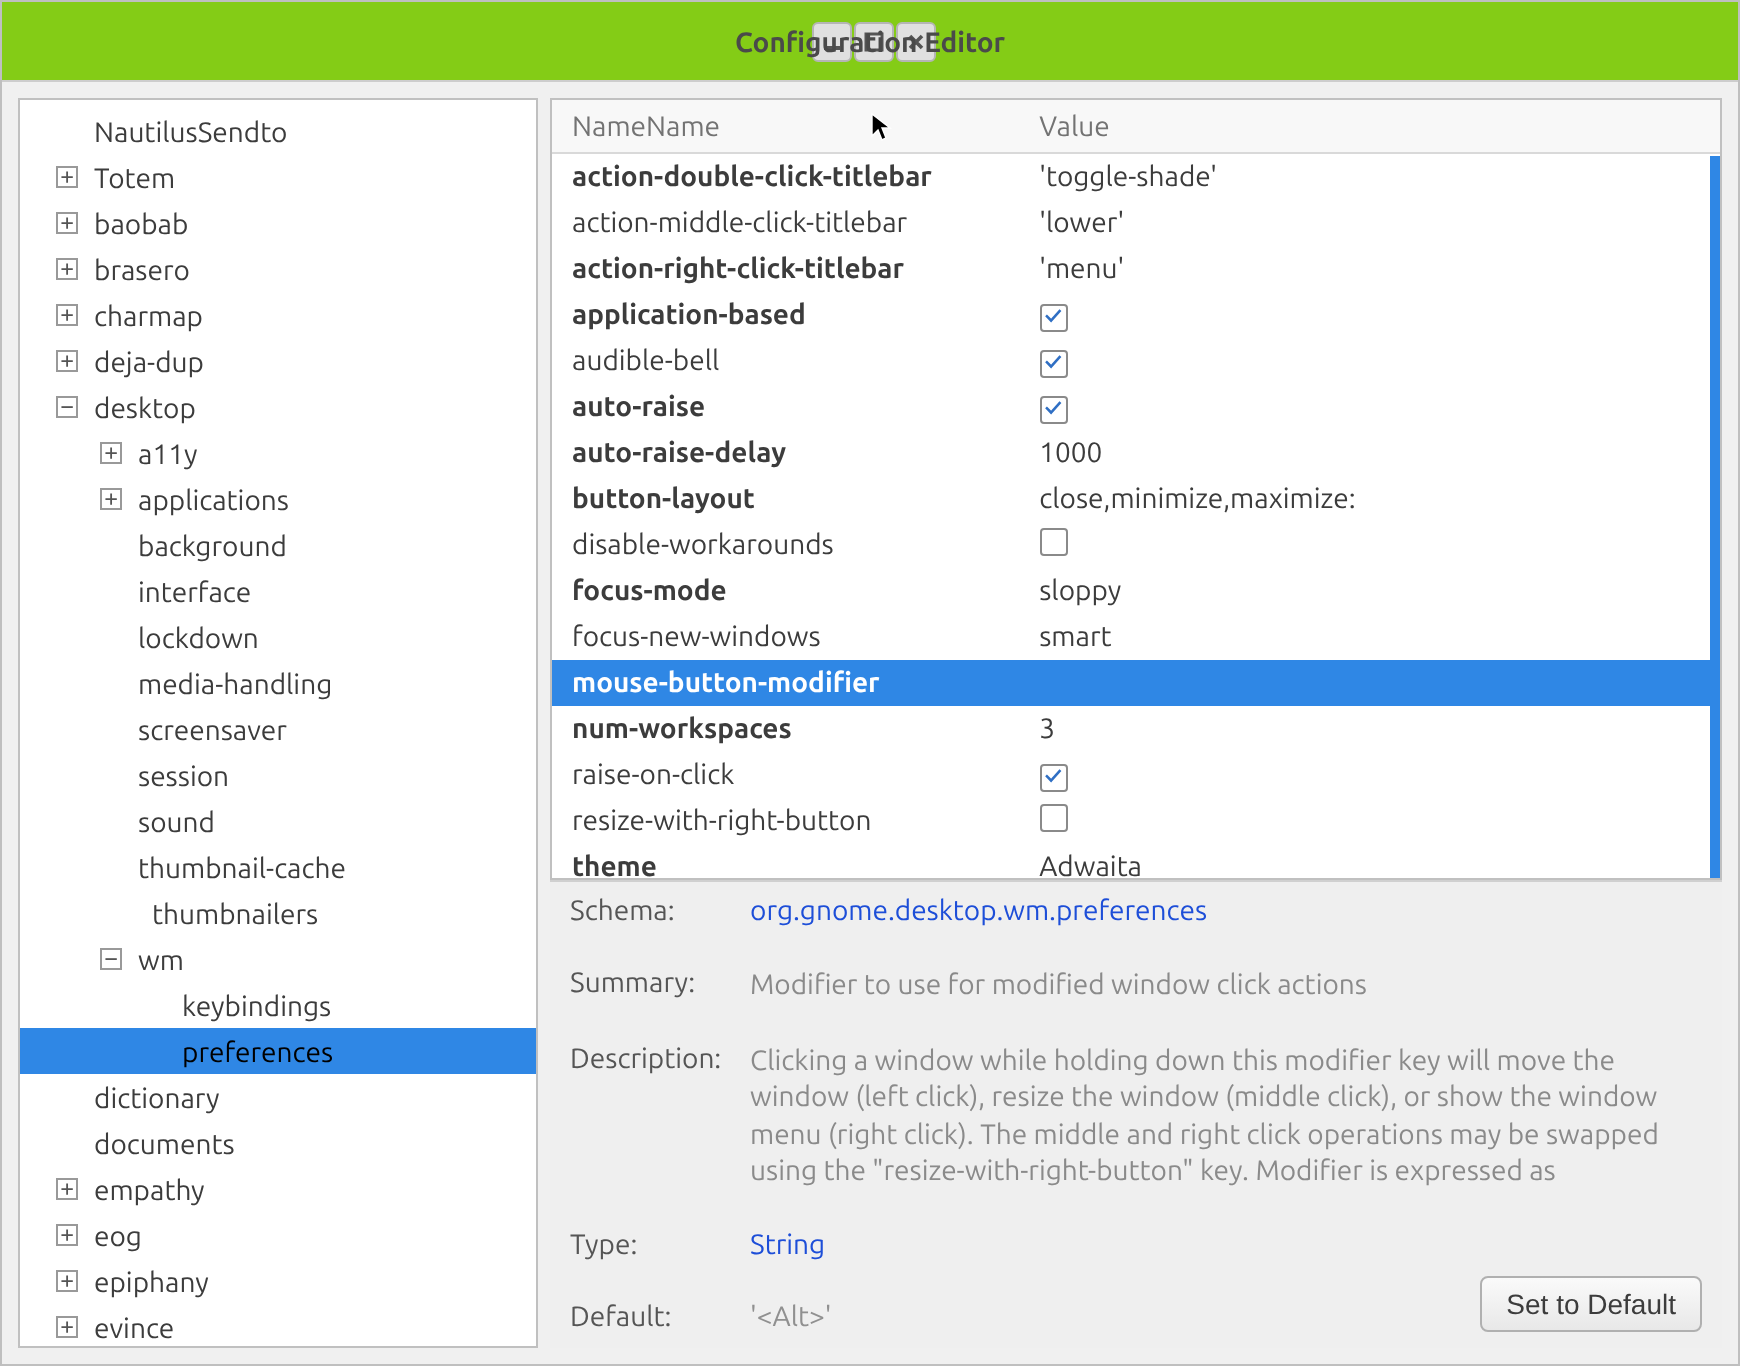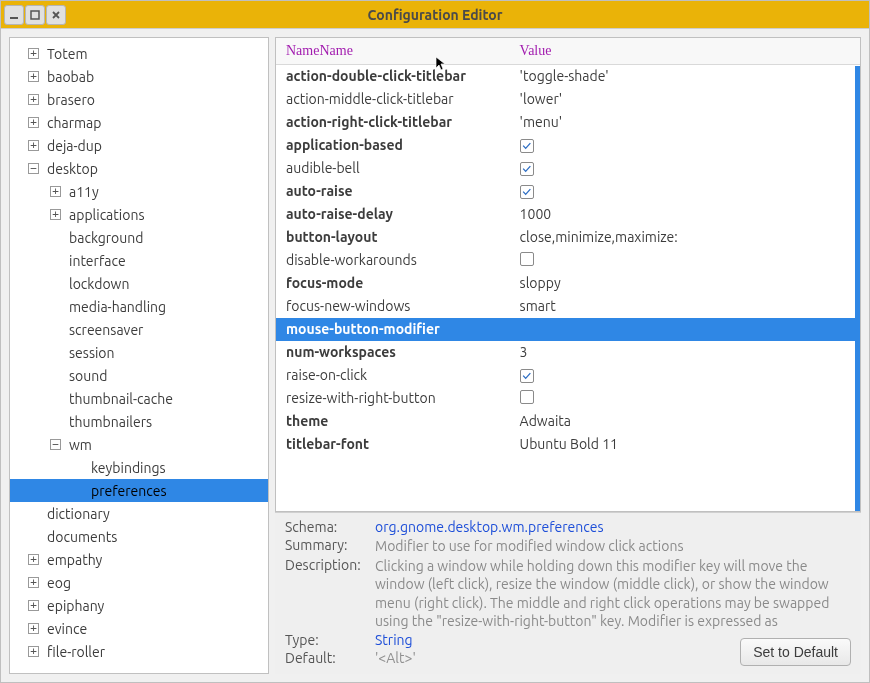--- a/index.html
+++ b/index.html
@@ -14,26 +14,27 @@
   }
   .window {
     width: 870px;
     height: 683px;
     background: #f0f0f0;
     display: flex;
     flex-direction: column;
     border: 1px solid #bfbfbf;
   }
   .titlebar {
-    height: 28px;
-    background: #eab308;
+    height: 40px;
+    background: #84cc16;
     border-bottom: 1px solid #cdcdcd;
     display: flex;
     align-items: center;
     position: relative;
+    justify-content: center;
   }
   .window-controls {
     display: flex;
     gap: 1px;
     margin-left: 3px;
   }
   .win-btn {
     width: 20px;
     height: 20px;
     background: #e0e0e0;
@@ -120,27 +121,26 @@
     position: relative;
   }
   .tbl {
     width: 100%;
     border-collapse: collapse;
     table-layout: fixed;
   }
   .tbl th {
     text-align: left;
     font-weight: normal;
-    color: #a21caf;
+    color: #737373;
     padding: 5px 10px;
     border-bottom: 1px solid #d9d9d9;
     background: #f8f8f8;
     position: sticky;
     top: 0;
-    font-family: Liberation Serif, serif;
   }
   .tbl td {
     padding: 3px 10px;
     height: 23px;
     color: #3c3c3c;
     white-space: nowrap;
     overflow: hidden;
   }
   .tbl tr.selected td {
     background: #2f87e5;
@@ -172,21 +172,21 @@
     bottom: 0;
     width: 5px;
     background: #2f87e5;
   }
   .details {
     background: #efefef;
     border-top: 1px solid #d0d0d0;
     padding: 6px 10px 8px 10px;
     display: flex;
     flex-direction: column;
-    gap: 2px;
+    gap: 20px;
     font-size: 14px;
     position: relative;
   }
   .detail-row { display: flex; }
   .detail-label {
     width: 90px;
     color: #555;
     flex-shrink: 0;
   }
   .detail-value {
@@ -236,20 +236,24 @@
             <path d="M2 2 L8 8 M8 2 L2 8" stroke="#555" stroke-width="1.8"></path>
           </svg>
       </div>
     </div>
     <div class="window-title">Configuration Editor</div>
   </div>
 
   <div class="content">
     <div class="tree-panel" id="tree">
         <div class="tree-item" style="padding-left: 18px;">
+          <span class="expander blank"></span>
+          <span>NautilusSendto</span>
+        </div>
+        <div class="tree-item" style="padding-left: 18px;">
           <span class="expander">+</span>
           <span>Totem</span>
         </div>
         <div class="tree-item" style="padding-left: 18px;">
           <span class="expander">+</span>
           <span>baobab</span>
         </div>
         <div class="tree-item" style="padding-left: 18px;">
           <span class="expander">+</span>
           <span>brasero</span>
@@ -299,21 +303,21 @@
           <span>session</span>
         </div>
         <div class="tree-item" style="padding-left: 40px;">
           <span class="expander blank"></span>
           <span>sound</span>
         </div>
         <div class="tree-item" style="padding-left: 40px;">
           <span class="expander blank"></span>
           <span>thumbnail-cache</span>
         </div>
-        <div class="tree-item" style="padding-left: 40px;">
+        <div class="tree-item" style="padding-left: 16px; gap: 31px;">
           <span class="expander blank"></span>
           <span>thumbnailers</span>
         </div>
         <div class="tree-item" style="padding-left: 40px;">
           <span class="expander">−</span>
           <span>wm</span>
         </div>
         <div class="tree-item" style="padding-left: 62px;">
           <span class="expander blank"></span>
           <span>keybindings</span>

